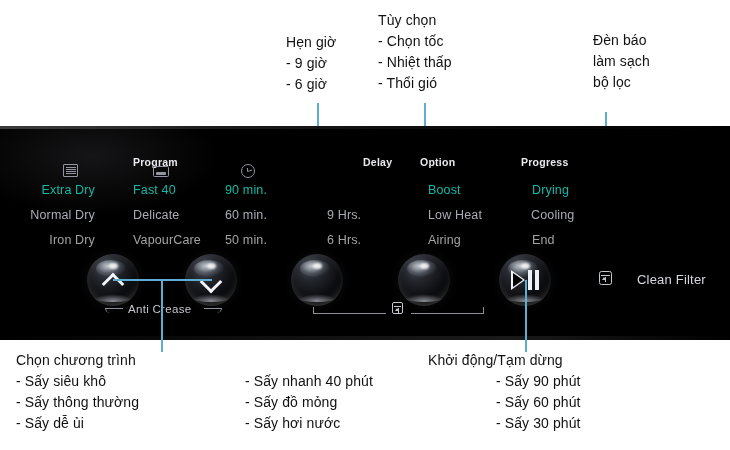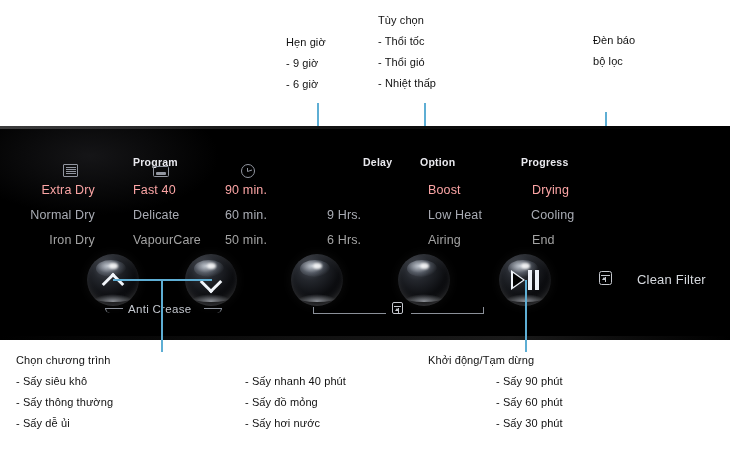--- a/index.html
+++ b/index.html
@@ -16,21 +16,21 @@
     height: 450px;
     background: #ffffff;
     overflow: hidden;
   }
 
   
   .anno {
     position: absolute;
     color: #111111;
     font-family: "Liberation Sans", sans-serif;
-    font-size: 11px;
+    font-size: 14px;
     line-height: 21px;
     letter-spacing: 0.1px;
     white-space: nowrap;
   }
   .anno .ln { display: block; }
 
   
   .leader {
     position: absolute;
     background: #5eaed4;
@@ -69,21 +69,21 @@
   .sect-title {
     position: absolute;
     color: #e9e9ee;
     font-size: 10.5px;
     font-weight: bold;
     letter-spacing: 0.25px;
     white-space: nowrap;
   }
   .opt {
     position: absolute;
-    color: #fca5a5;
+    color: #14b8a6;
     font-size: 12.5px;
     letter-spacing: 0.15px;
     white-space: nowrap;
   }
   .opt.dim  { color: #a9acb4; }
   .opt.dim2 { color: #a3a3a3; }
   .opt.right { text-align: right; }
 
   
   .pict { position: absolute; }
@@ -253,27 +253,28 @@
 <div id="stage">
 
   <div class="anno" style="left:286px; top:32px;">
     <span class="ln">Hẹn giờ</span>
     <span class="ln">- 9 giờ</span>
     <span class="ln">- 6 giờ</span>
   </div>
 
   <div class="anno" style="left:378px; top:10px;">
     <span class="ln">Tùy chọn</span>
-    <span class="ln">- Thổi tốc</span>
+    <span class="ln">- Chọn tốc</span>
+    <span class="ln">- Nhiệt thấp</span>
     <span class="ln">- Thổi gió</span>
-    <span class="ln">- Nhiệt thấp</span>
   </div>
 
   <div class="anno" style="left:566px; top:30px;margin-left:27px;">
     <span class="ln">Đèn báo</span>
+    <span class="ln">làm sạch</span>
     <span class="ln">bộ lọc</span>
   </div>
 
   <div class="leader v" style="left:317px; top:103px; height:177px;"></div>
   <div class="leader v" style="left:424px; top:103px; height:177px;"></div>
   <div class="leader v" style="left:605px; top:112px; height:168px;"></div>
 
   <div id="panel">
     <div class="sheen"></div>
     <div class="sheen-b"></div>

